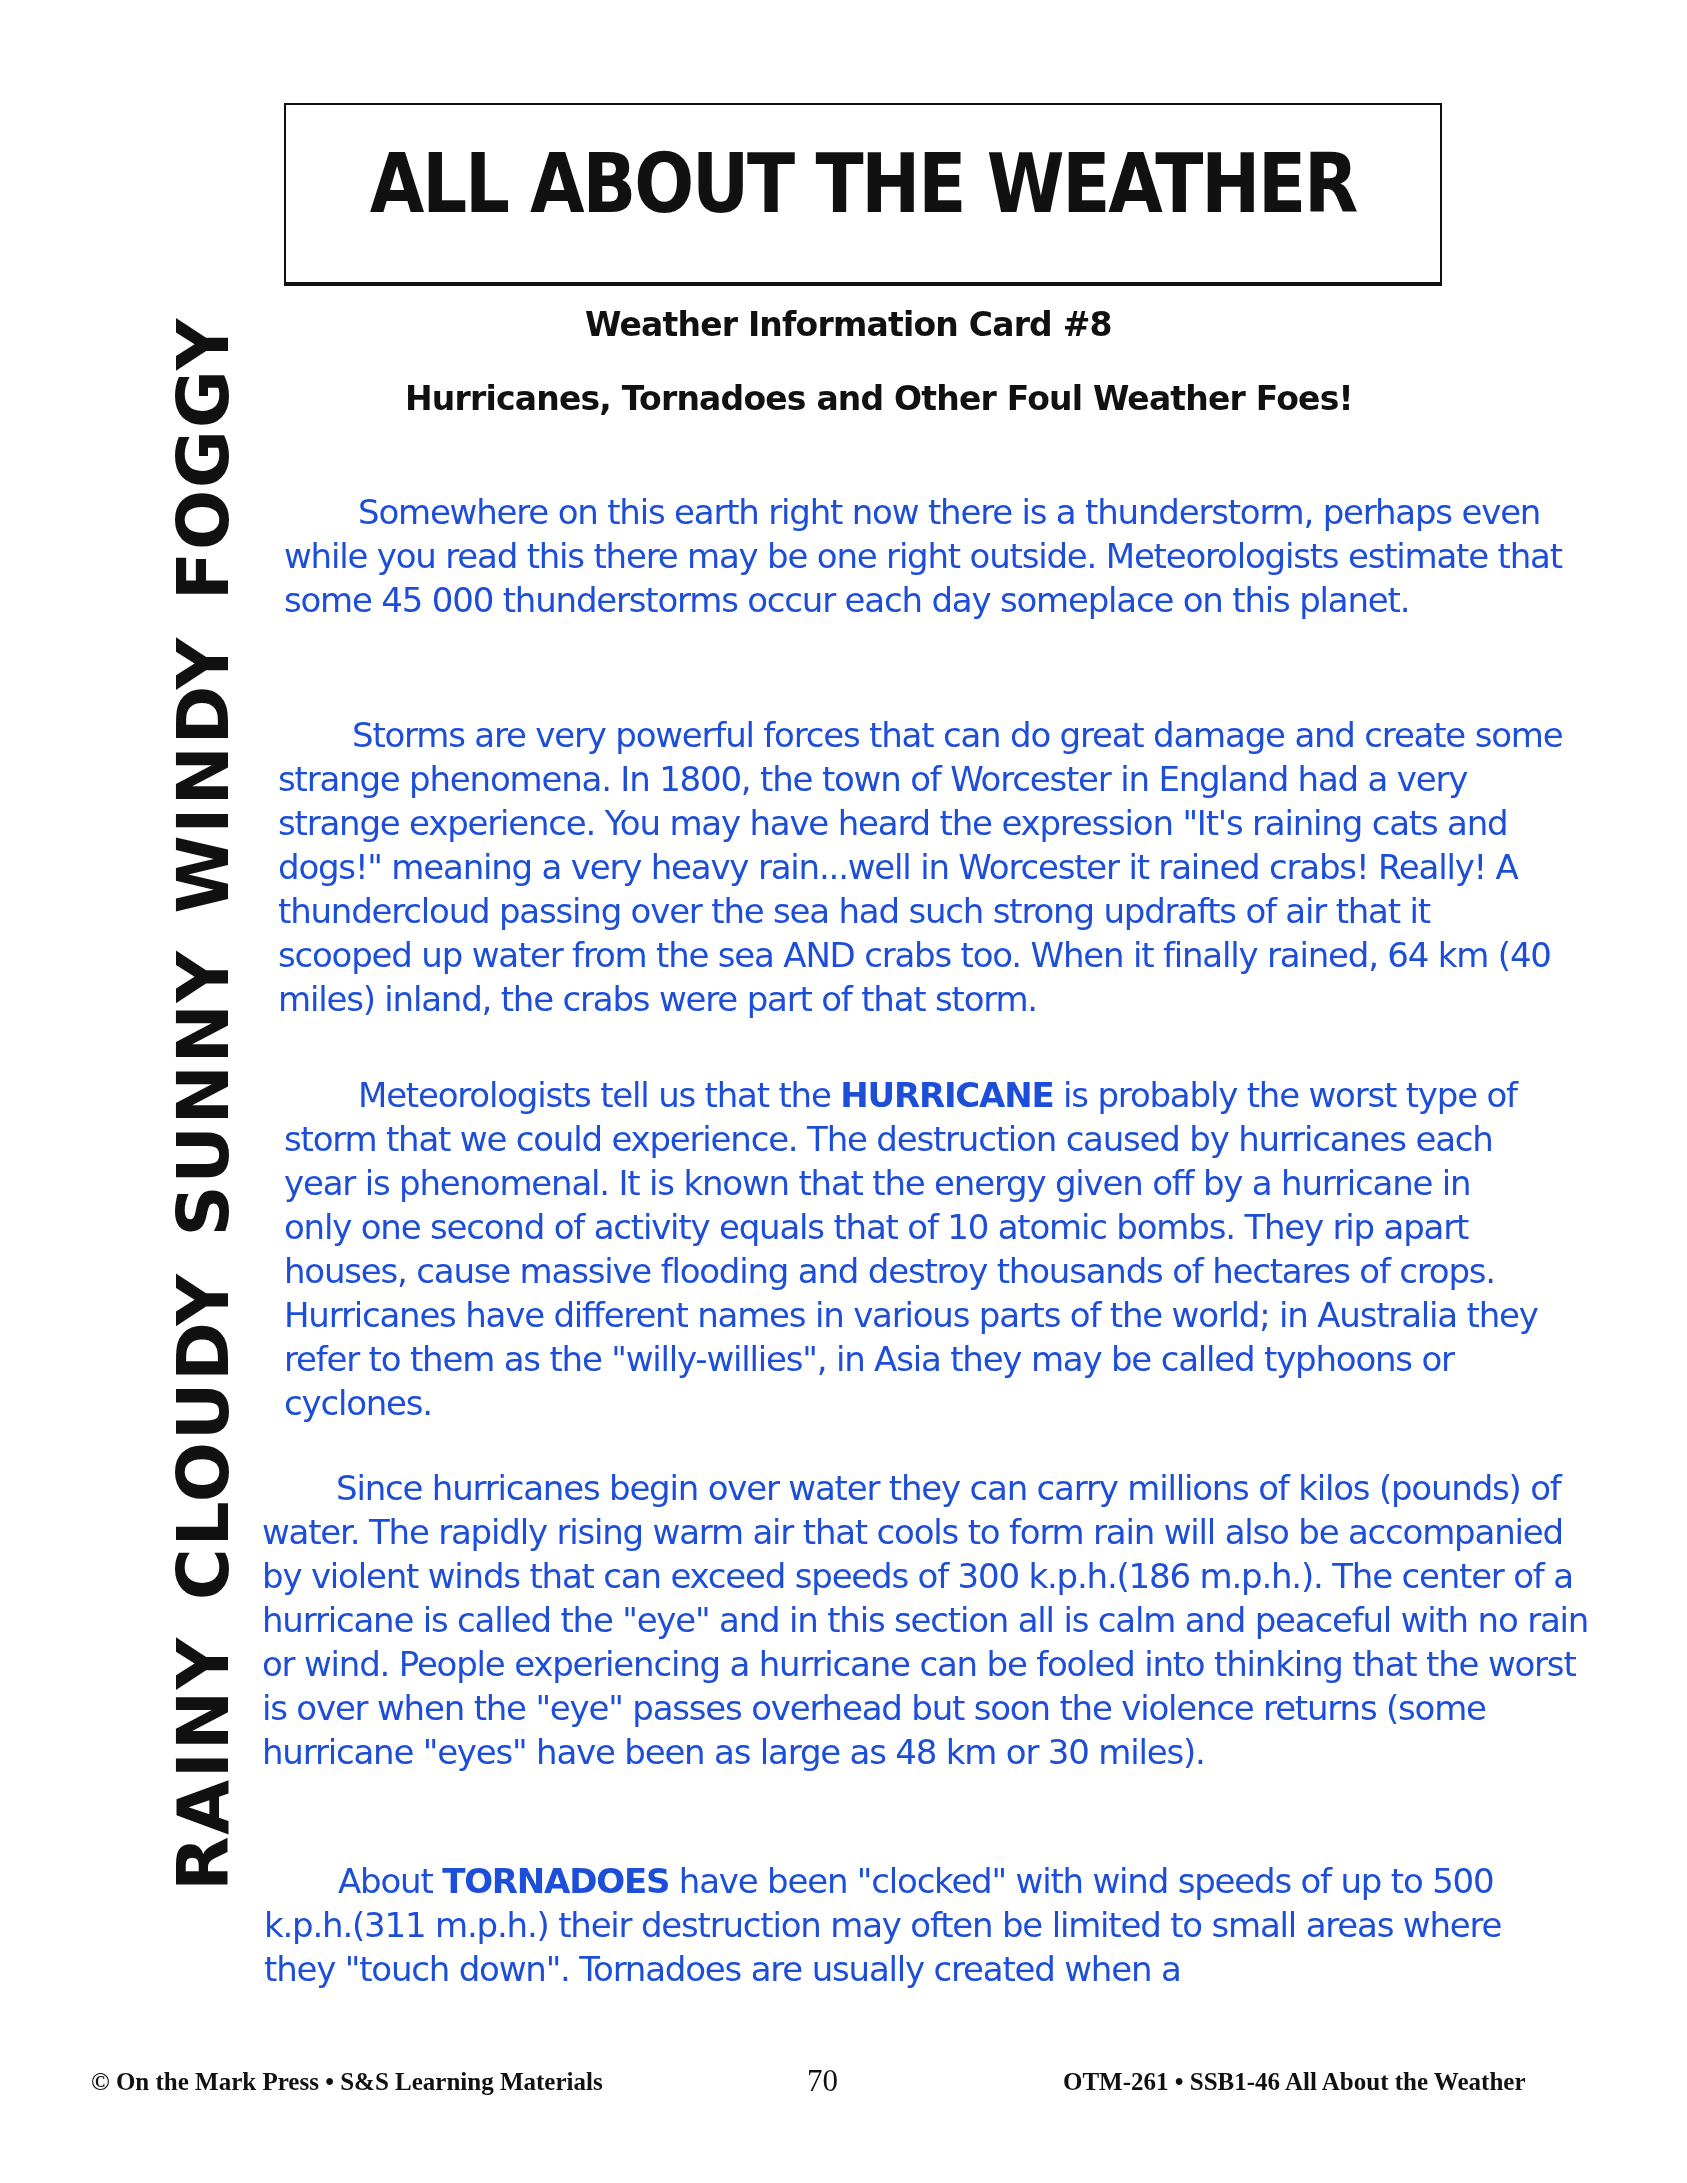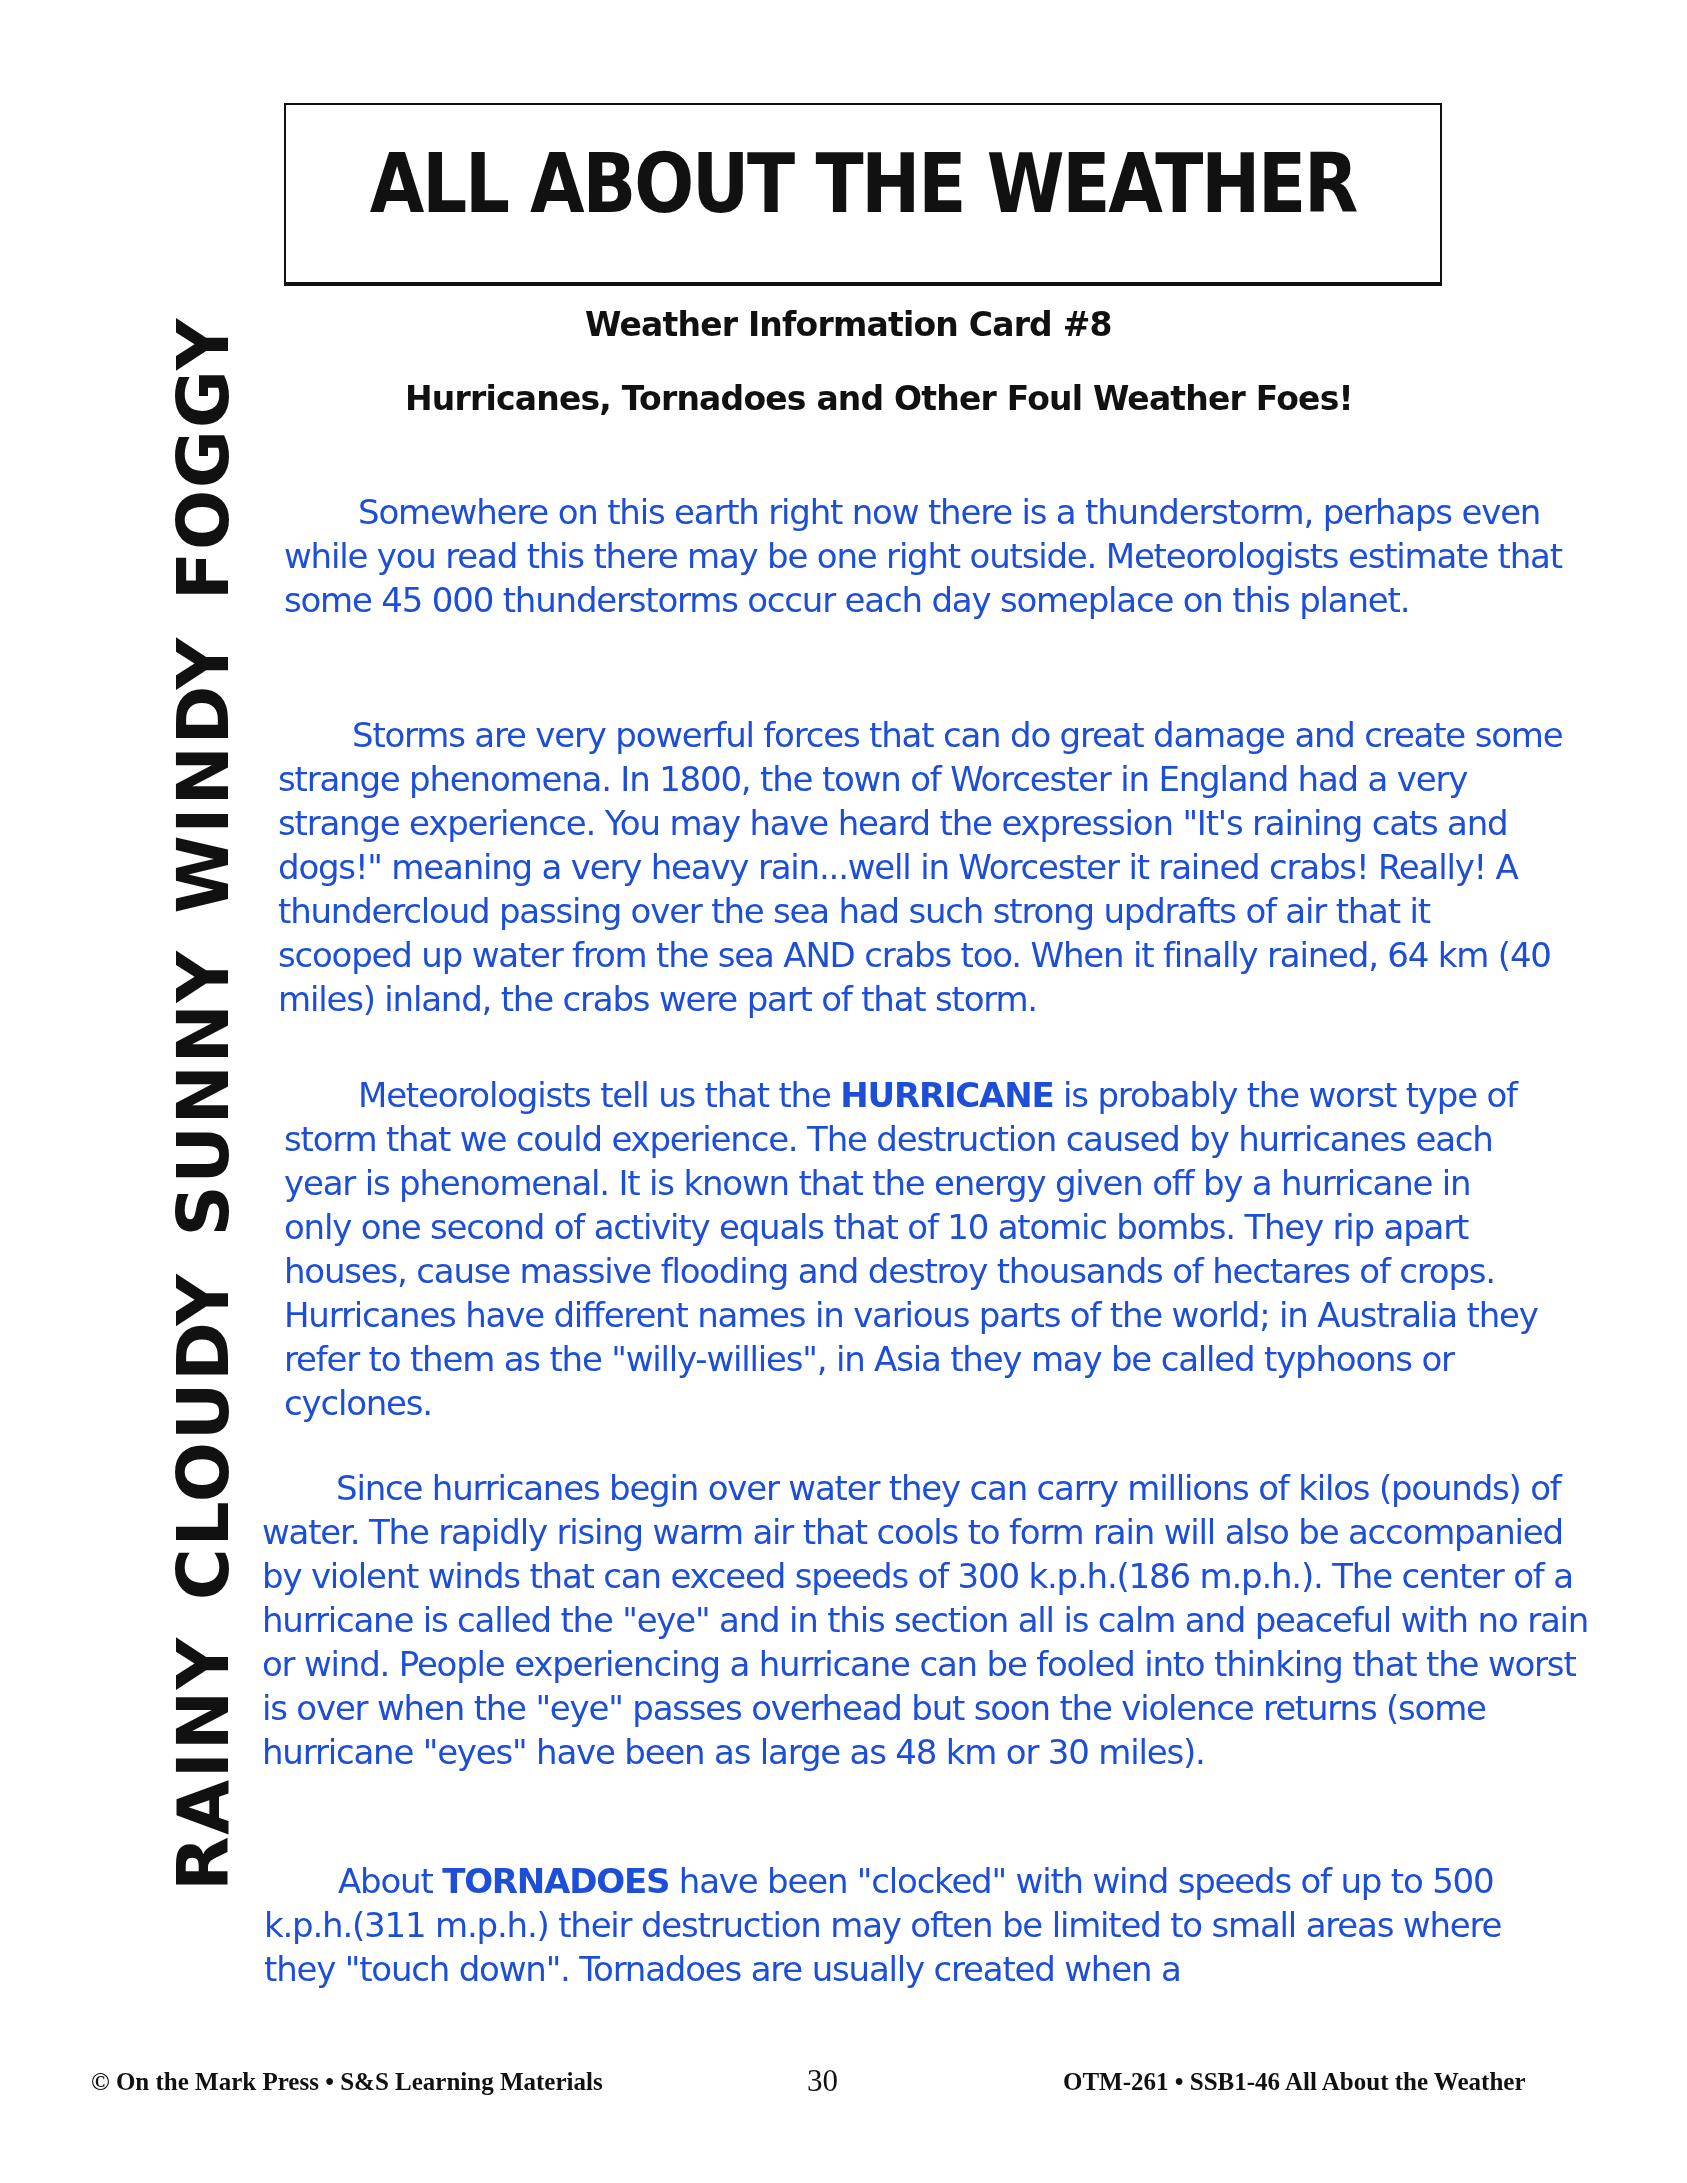--- a/index.html
+++ b/index.html
@@ -137,17 +137,17 @@
   <div class="card-heading">Weather Information Card #8</div>
   <div class="card-subheading">Hurricanes, Tornadoes and Other Foul Weather Foes!</div>
 
   <p class="para p1">Somewhere on this earth right now there is a thunderstorm, perhaps even while you read this there may be one right outside. Meteorologists estimate that some 45 000 thunderstorms occur each day someplace on this planet.</p>
   <p class="para p2">Storms are very powerful forces that can do great damage and create some strange phenomena. In 1800, the town of Worcester in England had a very strange experience. You may have heard the expression "It's raining cats and dogs!" meaning a very heavy rain...well in Worcester it rained crabs! Really! A thundercloud passing over the sea had such strong updrafts of air that it scooped up water from the sea AND crabs too. When it finally rained, 64 km (40 miles) inland, the crabs were part of that storm.</p>
   <p class="para p3"><span>Meteorologists tell us that the </span><b>HURRICANE</b><span> is probably the worst type of storm that we could experience.  The destruction caused by hurricanes each year is phenomenal.  It is known that the energy given off by a hurricane in only one second of activity equals that of 10 atomic bombs.  They rip apart houses, cause massive flooding and destroy thousands of hectares of crops.  Hurricanes have different names in various parts of the world;  in Australia they refer to them as the "willy-willies", in Asia they may be called typhoons or cyclones.</span></p>
   <p class="para p4">Since hurricanes begin over water they can carry millions of kilos (pounds) of water. The rapidly rising warm air that cools to form rain will also be accompanied by violent winds that can exceed speeds of 300 k.p.h.(186 m.p.h.). The center of a hurricane is called the "eye" and in this section all is calm and peaceful with no rain or wind. People experiencing a hurricane can be fooled into thinking that the worst is over when the "eye" passes overhead but soon the violence returns (some hurricane "eyes" have been as large as 48 km or 30 miles).</p>
   <p class="para p5"><span>About </span><b>TORNADOES</b><span> have been "clocked" with wind speeds of up to 500 k.p.h.(311 m.p.h.) their destruction may often be limited to small areas where they "touch down". Tornadoes are usually created when a</span></p>
 
   <div class="footer footer-left">© On the Mark Press • S&amp;S Learning Materials</div>
-  <div class="footer footer-page">30</div>
+  <div class="footer footer-page">70</div>
   <div class="footer footer-right">OTM-261 • SSB1-46 All About the Weather</div>
 
 </div>
 
 
 </body></html>

